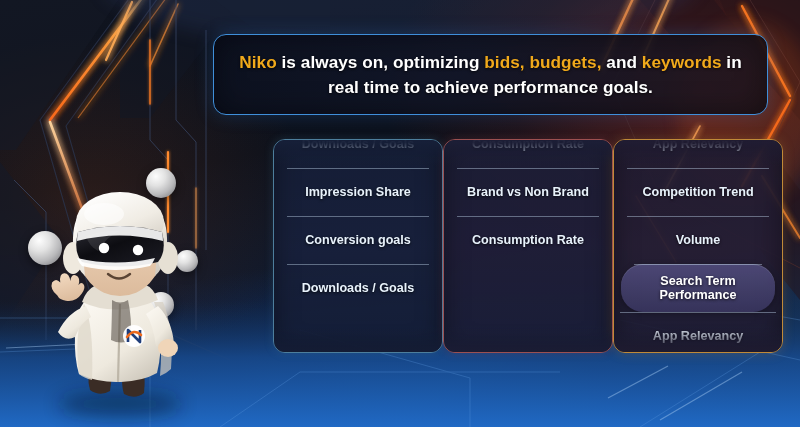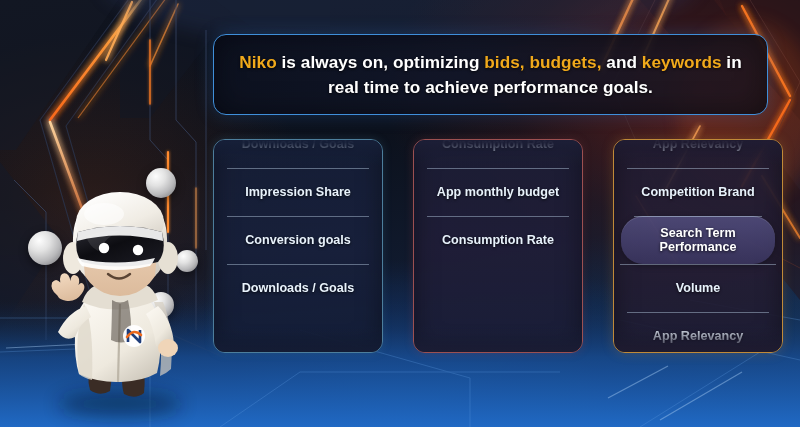--- a/index.html
+++ b/index.html
@@ -48,21 +48,21 @@
     color:#ffffff; font-size:17.2px; font-weight:bold;
     line-height:25px; text-align:center; letter-spacing:0.05px;
     text-shadow:0 1px 3px rgba(0,0,0,0.8);
   }
   .hl { color:#f0a91b; }
 
   
   #columns {
     position:absolute; left:213px; top:139px;
     width:570px; height:214px;
-    display:flex; justify-content:space-between;
+    display:flex; justify-content:flex-end;
   }
   .col {
     position:relative; width:170px; height:214px;
     border-radius:12px; overflow:hidden;
     background:linear-gradient(180deg, rgba(22,31,56,0.90) 0%, rgba(24,33,60,0.93) 50%, rgba(20,28,52,0.92) 100%);
     box-shadow:inset 0 0 26px rgba(0,0,0,0.40);
   }
   .col-1 { border:1.4px solid #4d7e9c; box-shadow:inset 0 0 26px rgba(0,0,0,0.40), 0 0 10px rgba(70,130,165,0.22); }
   .col-2 { border:1.4px solid #9c5051; box-shadow:inset 0 0 26px rgba(0,0,0,0.40), 0 0 10px rgba(160,70,70,0.22);
            background:linear-gradient(180deg, rgba(28,30,54,0.92) 0%, rgba(32,30,56,0.93) 50%, rgba(26,28,52,0.92) 100%); }
@@ -340,43 +340,43 @@
       <div class="col-fade-bot"></div>
     </div>
 
     <div class="col col-2">
       <div class="col-fade-top"></div>
       <div class="col-inner">
         <div class="item">
             <span>Consumption Rate</span>
           </div>
         <div class="item">
-            <span>App monthly budget</span>
+            <span>Brand vs Non Brand</span>
           </div>
         <div class="item">
             <span>Consumption Rate</span>
           </div>
       </div>
       <div class="col-fade-bot"></div>
     </div>
 
     <div class="col col-3">
       <div class="col-fade-top"></div>
       <div class="col-inner">
         <div class="item">
             <span>App Relevancy</span>
           </div>
         <div class="item">
-            <span>Competition Brand</span>
+            <span>Competition Trend</span>
+          </div>
+        <div class="item">
+            <span>Volume</span>
           </div>
         <div class="item active">
             <span>Search Term Performance</span>
-          </div>
-        <div class="item">
-            <span>Volume</span>
           </div>
         <div class="item">
             <span>App Relevancy</span>
           </div>
       </div>
       <div class="col-fade-bot"></div>
     </div>
 
   </div>
 </div>

